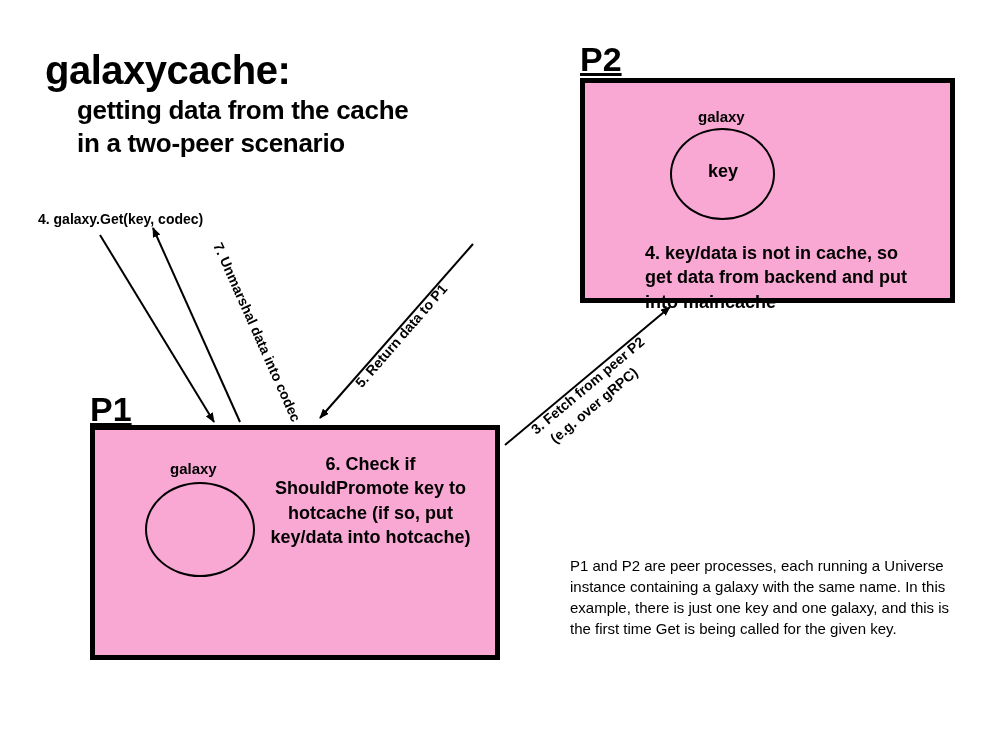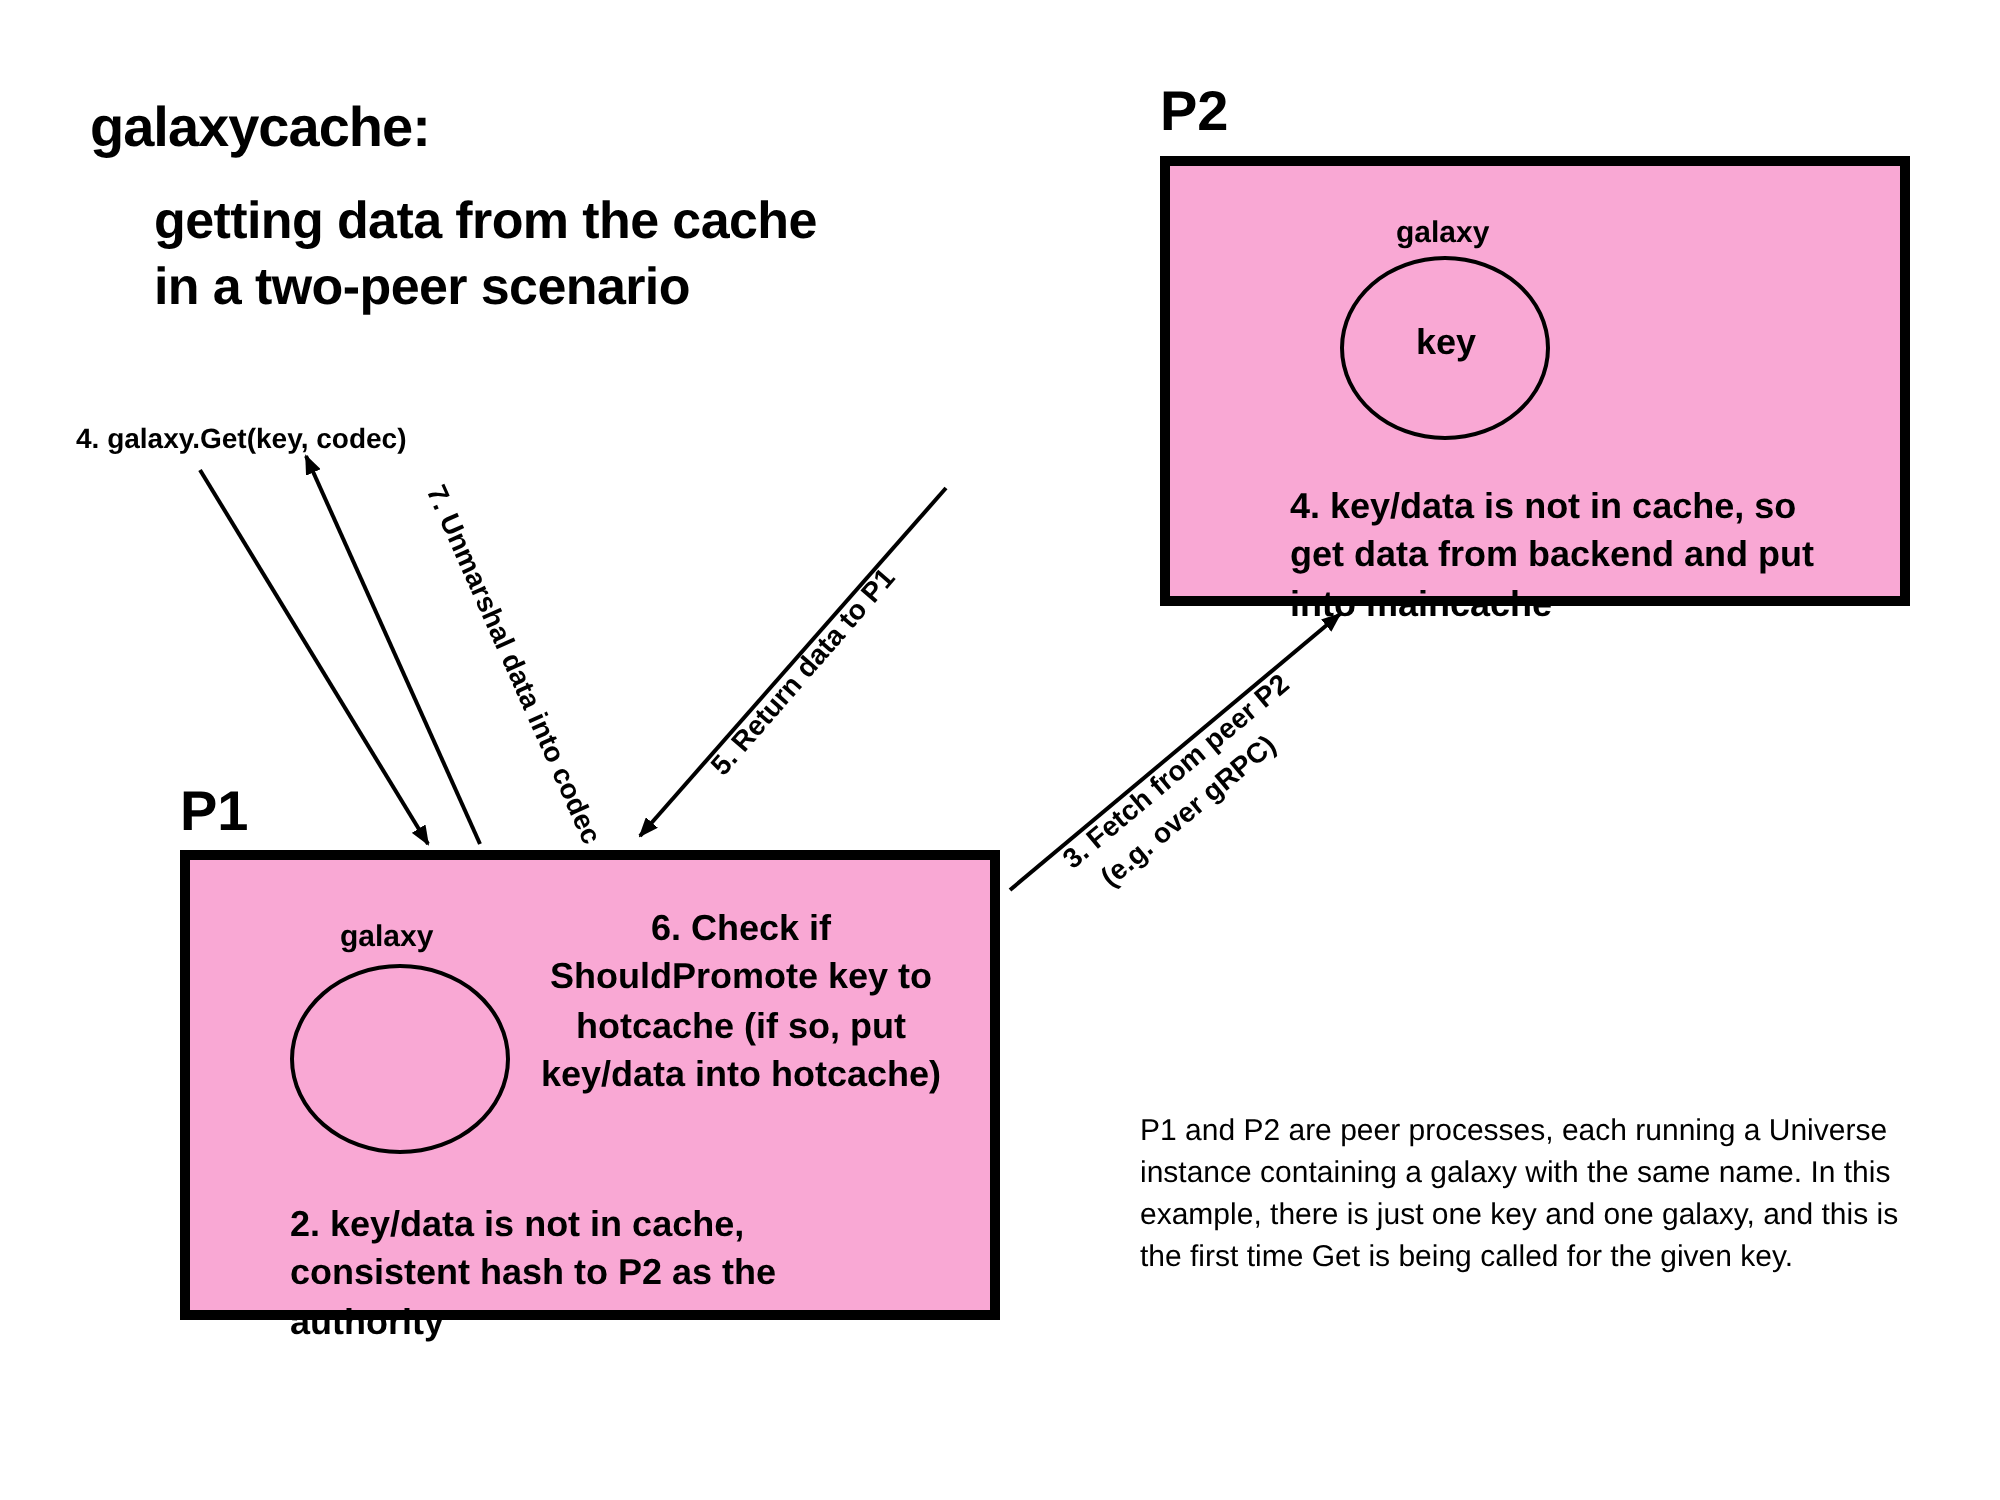--- a/index.html
+++ b/index.html
@@ -9,38 +9,39 @@
     background: #fff;
     font-family: "Helvetica Neue", Helvetica, Arial, sans-serif;
     color: #000;
     position: relative;
     overflow: hidden;
   }
   .title {
     position: absolute;
     left: 45px;
     top: 48px;
-    font-size: 28px;
+    font-size: 40px;
     font-weight: 800;
     letter-spacing: -0.5px;
   }
   .subtitle {
     position: absolute;
     left: 45px;
     top: 94px;
     font-size: 26px;
     font-weight: 600;
     line-height: 1.25;
     letter-spacing: -0.3px;
     margin-left: 32px;
   }
   .proc-label {
     position: absolute;
-    font-size: 28px;
+    font-size: 34px;
     font-weight: 800;
+    text-decoration: underline;
   }
   .proc-box {
     position: absolute;
     border: 5px solid #000;
     background: #f9a8d4;
   }
   .galaxy-label {
     position: absolute;
     font-size: 15px;
     font-weight: 700;
@@ -101,21 +102,20 @@
   <div class="circle" style="left:85px; top:45px; width:105px; height:92px;"></div>
   <div class="key-label" style="left:123px; top:78px;">key</div>
   <div class="body-text" style="left:60px; top:158px; width:280px;">4. key/data is not in cache, so get data from backend and put into maincache</div>
 </div>
 
 <div class="proc-label" style="left:90px; top:390px;">P1</div>
 <div class="proc-box" style="left:90px; top:425px; width:410px; height:235px;">
   <div class="galaxy-label" style="left:75px; top:30px;">galaxy</div>
   <div class="circle" style="left:50px; top:52px; width:110px; height:95px;"></div>
   <div class="body-text" style="left:168px; top:22px; width:215px;text-align:center;">6. Check if ShouldPromote key to hotcache (if so, put key/data into hotcache)</div>
-  <div class="body-text" style="left:50px; top:170px; width:300px;">2. key/data is not in cache, consistent hash to P2 as the authority</div>
 </div>
 
 <svg class="arrows">
   <defs>
     <marker id="arrowhead" markerWidth="10" markerHeight="8" refX="9" refY="4" orient="auto" markerUnits="userSpaceOnUse">
       <polygon points="0 0, 10 4, 0 8" fill="#000"></polygon>
     </marker>
   </defs>
 
   <line x1="100" y1="235" x2="214" y2="422" stroke="#000" stroke-width="2" marker-end="url(#arrowhead)"></line>

